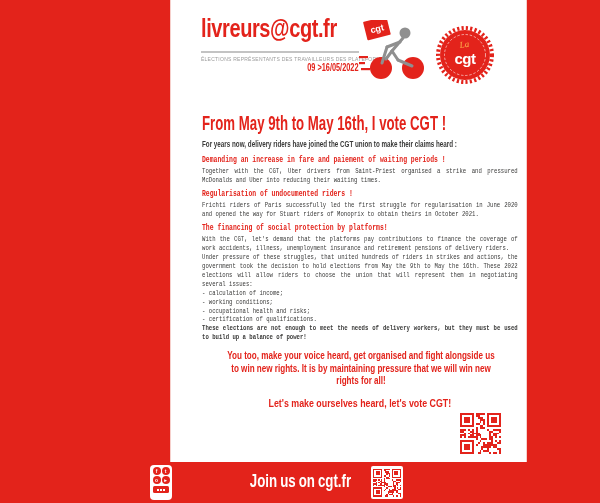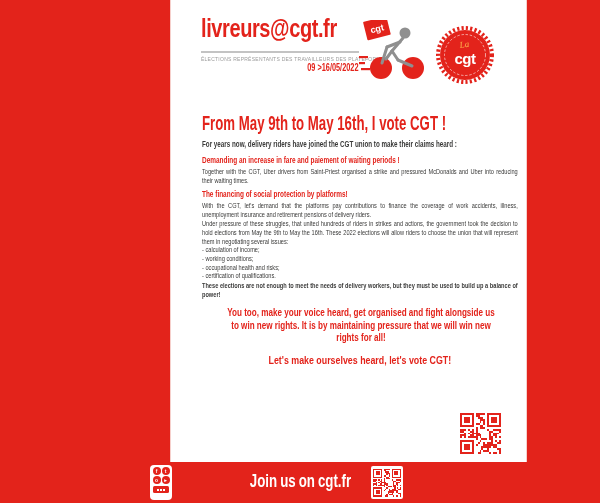--- a/index.html
+++ b/index.html
@@ -19,21 +19,21 @@
   .brand{position:absolute;left:30px;top:14px;font-size:25px;font-weight:bold;color:var(--red);letter-spacing:-.5px;}
   .brand-rule{position:absolute;left:30px;top:51px;width:158px;height:1.5px;background:#c3c3c3;}
   .subtitle{position:absolute;left:30px;top:56px;font-size:5px;color:var(--gray);letter-spacing:.25px;white-space:nowrap;}
   .dates{position:absolute;left:30px;top:61px;width:225px;text-align:right;font-size:10.5px;font-weight:bold;color:var(--red);}
   .cyclist{position:absolute;left:188px;top:20px;}
   .stamp{position:absolute;left:264px;top:25px;}
   
   .content{position:absolute;left:31px;top:112px;width:316px;}
   .title{font-size:21px;line-height:22px;font-weight:bold;color:var(--red);margin:0 0 5px 0;}
   .intro{font-size:8.4px;line-height:10px;font-weight:bold;color:var(--dark);margin:0 0 7px 0;}
-  .sec{margin:0 0 5px 0;}
+  .sec{margin:0 0 5px 0;font-family:Liberation Mono, monospace;}
   .h{font-size:8.6px;line-height:9.5px;font-weight:bold;color:var(--red);}
   .b{margin:1.5px 0 0 0;font-size:7.5px;line-height:9px;color:var(--dark);}
   .bl{font-size:7.5px;line-height:8.8px;color:var(--dark);}
   .conc{font-weight:bold;}
   .cta{margin:7px 0 0 21px;width:368px;transform:scaleX(.75);transform-origin:0 0;text-align:center;
        font-weight:bold;color:var(--red);font-size:10.8px;line-height:12.5px;}
   .slogan{margin:9px 0 0 0;width:421px;transform:scaleX(.75);transform-origin:0 0;text-align:center;
           white-space:nowrap;font-weight:bold;color:var(--red);font-size:11.8px;}
   .qr-flyer{position:absolute;left:289px;top:413px;width:41px;height:41px;background:#fff;}
   
@@ -95,20 +95,24 @@
     <div class="content">
       <div class="title nw sx63">From May 9th to May 16th, I vote CGT !</div>
       <div class="intro nw sx75">For years now, delivery riders have joined the CGT union to make their claims heard :</div>
 
       <section class="sec">
         <div class="h nw sx75">Demanding an increase in fare and paiement of waiting periods !</div>
         <p class="b sx75w">Together with the CGT, Uber drivers from Saint-Priest organised a strike and pressured McDonalds and Uber into reducing their waiting times.</p>
       </section>
 
 
+      <section class="sec">
+        <div class="h nw sx75">Regularisation of undocumented riders !</div>
+        <p class="b sx75w">Frichti riders of Paris successfully led the first struggle for regularisation in June 2020 and opened the way for Stuart riders of Monoprix to obtain theirs in October 2021.</p>
+      </section>
 
       <section class="sec">
         <div class="h nw sx75">The financing of social protection by platforms!</div>
         <p class="b sx75w">With the CGT, let's demand that the platforms pay contributions to finance the coverage of work accidents, illness, unemployment insurance and retirement pensions of delivery riders.</p>
         <p class="b sx75w" style="margin-top:0">Under pressure of these struggles, that united hundreds of riders in strikes and actions, the government took the decision to hold elections from May the 9th to May the 16th. These 2022 elections will allow riders to choose the union that will represent them in negotiating several issues:</p>
         <div class="bl nw sx75">- calculation of income;</div>
         <div class="bl nw sx75">- working conditions;</div>
         <div class="bl nw sx75">- occupational health and risks;</div>
         <div class="bl nw sx75">- certification of qualifications.</div>
         <p class="b conc sx75w" style="margin-top:0">These elections are not enough to meet the needs of delivery workers, but they must be used to build up a balance of power!</p>

